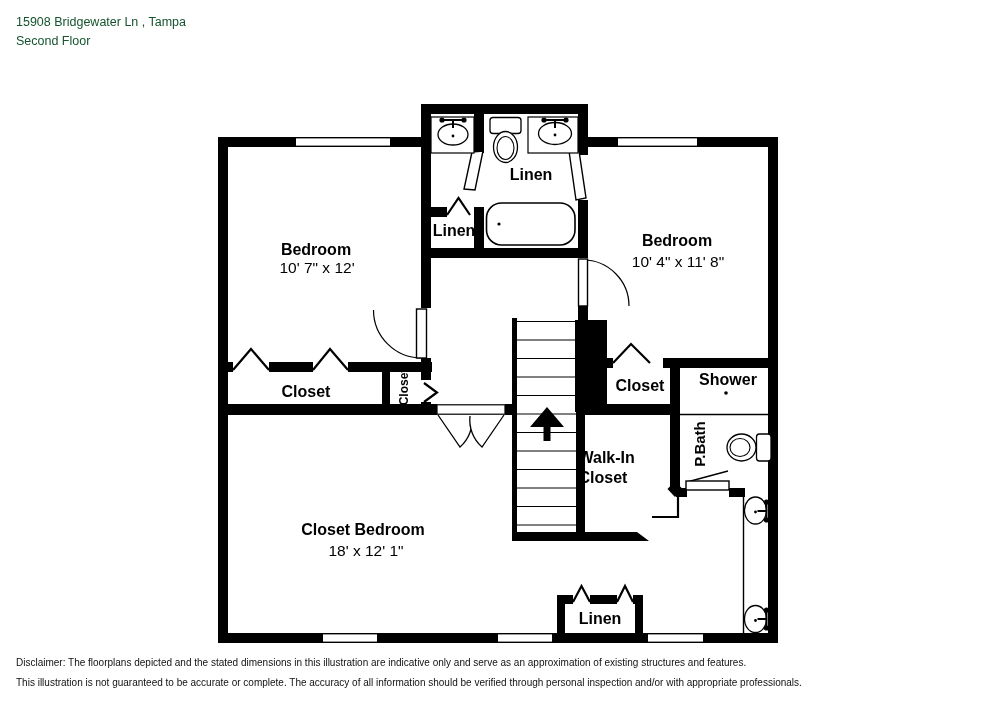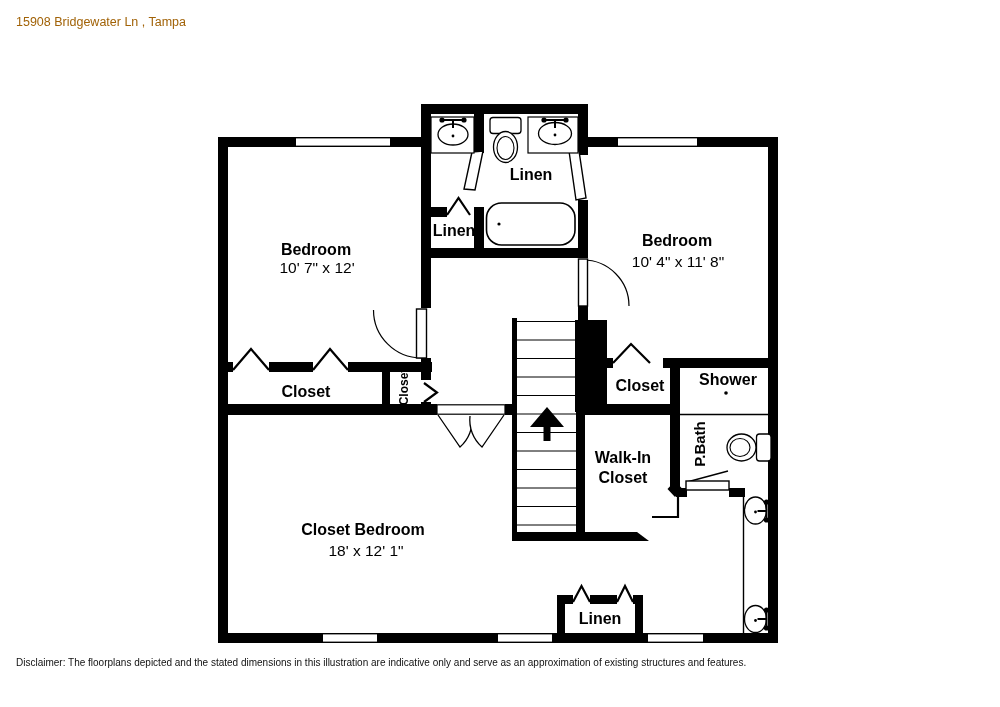--- a/index.html
+++ b/index.html
@@ -1,34 +1,35 @@
 <!DOCTYPE html>
 <html><head>
 <meta charset="utf-8">
 <style>
   html,body{margin:0;padding:0;background:#fff;}
   .page{position:relative;width:1000px;height:707px;background:#ffffff;overflow:hidden;
         font-family:"Liberation Sans",sans-serif;color:#1a1a1a;}
-  .addr{position:absolute;left:16px;top:13px;font-size:12.5px;line-height:18.5px;color:#a16207;}
+  .addr{position:absolute;left:16px;top:13px;font-size:12.5px;line-height:18.5px;color:#14532d;}
   .plan-svg{position:absolute;left:0;top:0;width:1000px;height:707px;}
   .lbl{position:absolute;transform:translate(-50%,-50%);font-weight:bold;font-size:16px;
        white-space:nowrap;color:#000;}
   .dim{position:absolute;transform:translate(-50%,-50%);font-weight:normal;font-size:15.5px;
        white-space:nowrap;color:#000;}
   .vert{transform:translate(-50%,-50%) rotate(-90deg);}
-  .wrap2{white-space:normal;width:89px;text-align:center;line-height:1.25;}
+  .wrap2{white-space:normal;width:89px;text-align:left;line-height:1.25;}
   .disclaimer{position:absolute;left:16px;top:653px;font-size:10px;line-height:20px;color:#111;}
 </style>
 </head>
 <body>
 
 <div class="page">
 
   <div class="addr">
     <div>15908 Bridgewater Ln , Tampa</div>
+    <div>Second Floor</div>
   </div>
 
   <svg class="plan-svg" viewBox="0 0 1000 707" xmlns="http://www.w3.org/2000/svg">
 
     <g fill="#000">
 
       <rect x="218" y="137" width="10" height="506"></rect>
 
       <rect x="218" y="633" width="105" height="10"></rect>
       <rect x="377" y="633" width="121" height="10"></rect>
@@ -259,15 +260,16 @@
   <div class="lbl vert" style="left:699px;top:444px;font-size:15px;">P.Bath</div>
   <div class="lbl wrap2" style="left:623px;top:468px;">Walk-In Closet</div>
 
   <div class="lbl" style="left:363px;top:530px;">Closet Bedroom</div>
   <div class="dim" style="left:366px;top:551px;">18' x 12' 1"</div>
 
   <div class="lbl" style="left:600px;top:619px;">Linen</div>
 
   <div class="disclaimer">
     <div>Disclaimer: The floorplans depicted and the stated dimensions in this illustration are indicative only and serve as an approximation of existing structures and features.</div>
+    <div>This illustration is not guaranteed to be accurate or complete. The accuracy of all information should be verified through personal inspection and/or with appropriate professionals.</div>
   </div>
 
 </div>
 
 </body></html>

